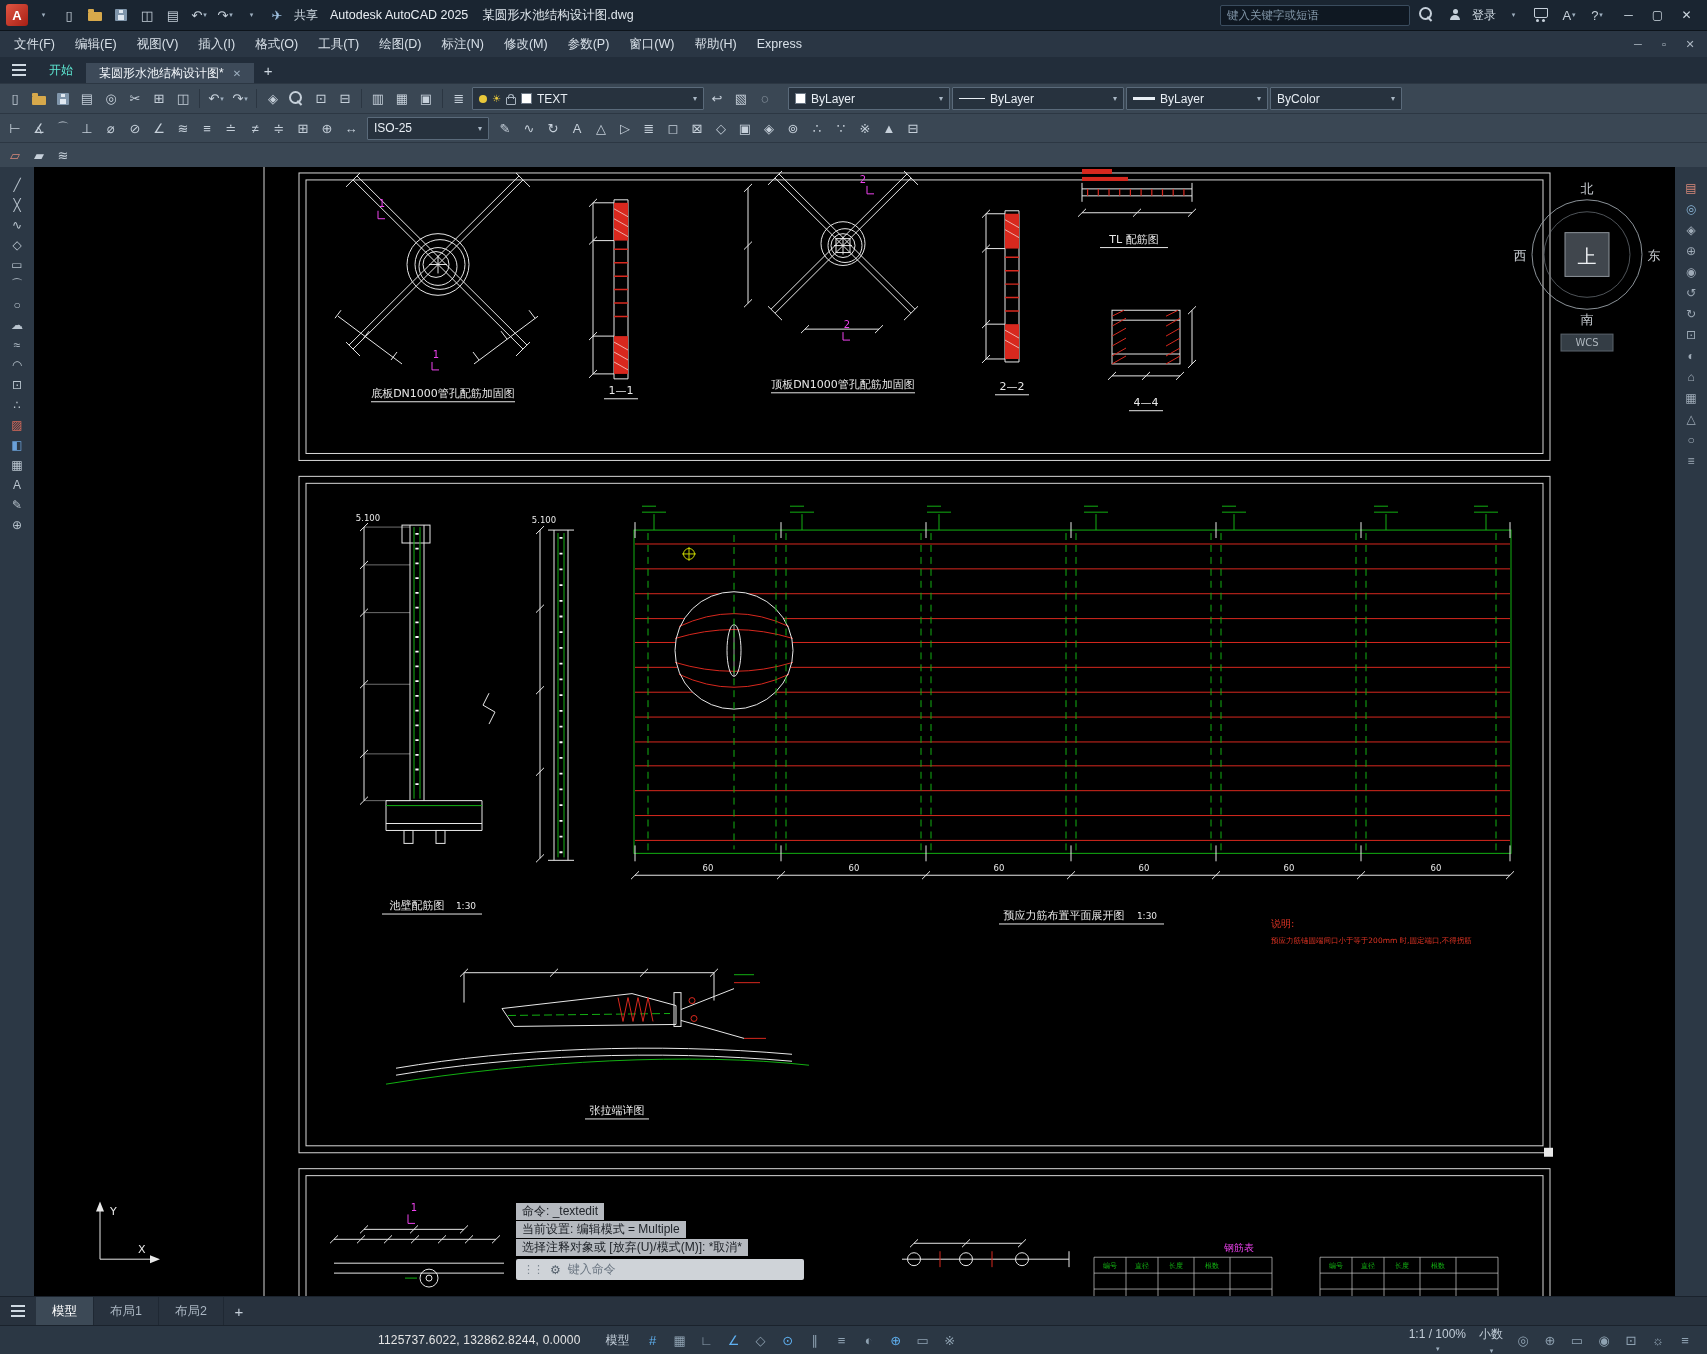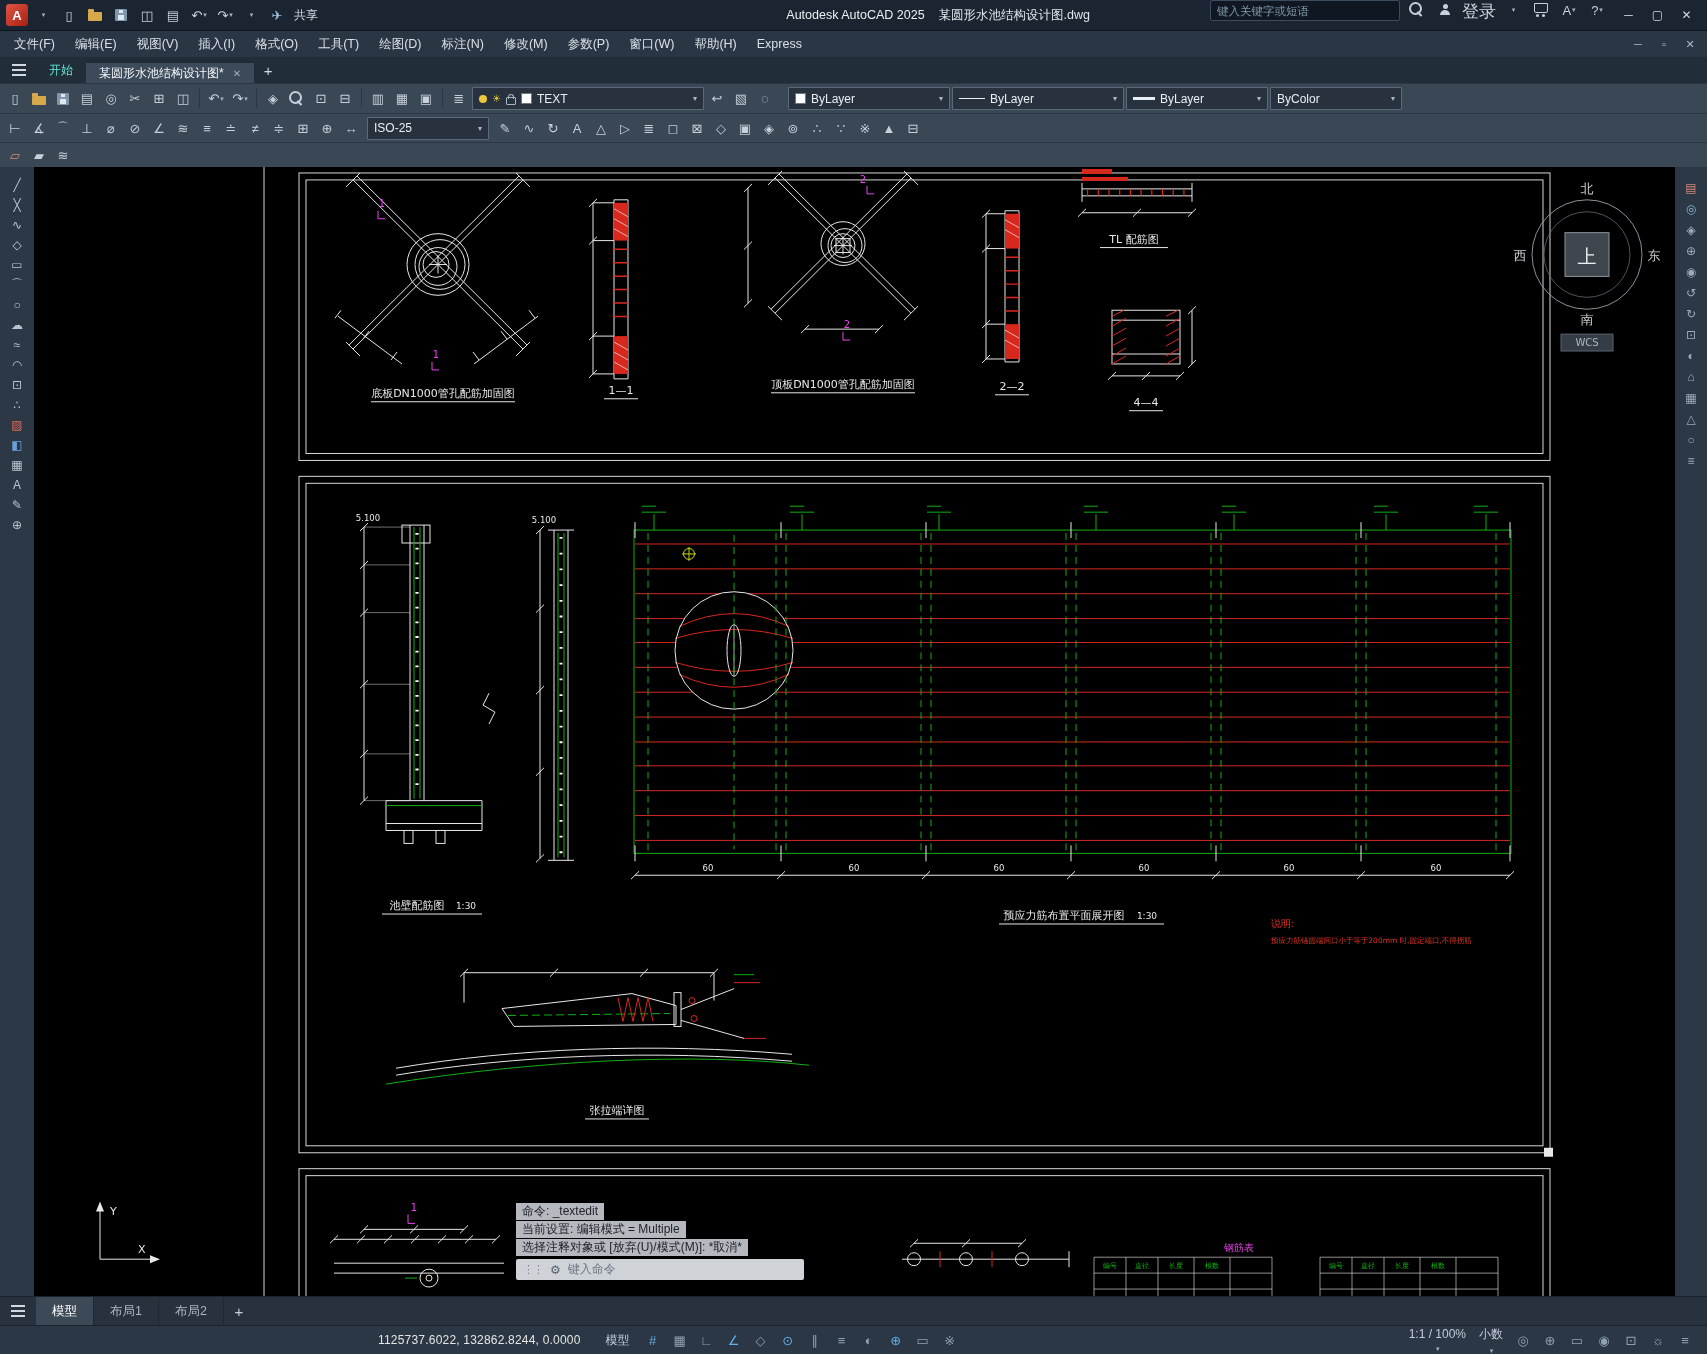--- a/index.html
+++ b/index.html
@@ -5,26 +5,26 @@
   html,body{margin:0;padding:0;background:#000;}
   body{font-family:"Liberation Sans","DejaVu Sans",sans-serif;}
   .app{width:1707px;height:1354px;position:relative;display:flex;flex-direction:column;overflow:hidden;background:#000;color:#dfe6ec;font-size:12px;cursor:default;}
 
   
   .titlebar{height:30px;background:#1a2531;display:flex;align-items:center;gap:4px;padding:0 6px;flex:0 0 auto;position:relative;}
   .alogo{width:22px;height:22px;border-radius:3px;background:linear-gradient(135deg,#e05643,#a81f14);display:flex;align-items:center;justify-content:center;color:#fff;font-weight:700;font-size:13px;}
   .ti{width:22px;height:20px;display:inline-flex;align-items:center;justify-content:center;color:#c6d0da;font-size:13px;flex:0 0 auto;}
   .dda{font-size:7px;color:#9fb0c0;font-weight:400;margin-left:1px;}
   .share-lbl{color:#cfd9e2;font-size:12px;margin-left:2px;font-family:Liberation Serif, serif;}
-  .title-center{position:absolute;left:330px;width:760px;text-align:right;pointer-events:none;font-size:12.5px;color:#e9eef3;white-space:nowrap;}
+  .title-center{position:absolute;left:330px;width:760px;text-align:left;pointer-events:none;font-size:12.5px;color:#e9eef3;white-space:nowrap;}
   .title-center .doc{margin-left:14px;color:#dfe6ec;}
-  .tb-right{margin-left:auto;display:flex;align-items:flex-start;gap:6px;}
+  .tb-right{margin-left:auto;display:flex;align-items:center;gap:6px;}
   .search{width:176px;height:19px;background:#0f1822;border:1px solid #3a4c5e;border-radius:2px;color:#9db0c0;font-size:11.5px;padding:0 6px;outline:none;font-family:inherit;}
   .search::placeholder{color:#8296a8;}
-  .login-lbl{color:#cfd9e2;font-size:17px;}
+  .login-lbl{color:#cfd9e2;font-size:12px;}
   .winbtns{display:flex;align-items:center;}
   .winbtns span{width:29px;height:30px;display:inline-flex;align-items:center;justify-content:center;color:#cfd9e2;font-size:12px;}
 
   
   .i-folder{width:14px;height:9px;background:#d7a94b;border-radius:1px;position:relative;margin-top:3px;display:block;}
   .i-folder::before{content:"";position:absolute;top:-3px;left:0;width:6px;height:3px;background:#d7a94b;border-radius:1px 1px 0 0;}
   .i-disk{width:12px;height:12px;background:#8096ab;position:relative;border-radius:1px;display:block;}
   .i-disk::before{content:"";position:absolute;left:3px;top:6px;width:6px;height:5px;background:#e0e8f0;}
   .i-disk::after{content:"";position:absolute;left:4px;top:1px;width:4px;height:3px;background:#e0e8f0;}
   .i-mag{width:9px;height:9px;border:2px solid #c6d0da;border-radius:50%;position:relative;display:block;margin:-3px 3px 0 0;}

